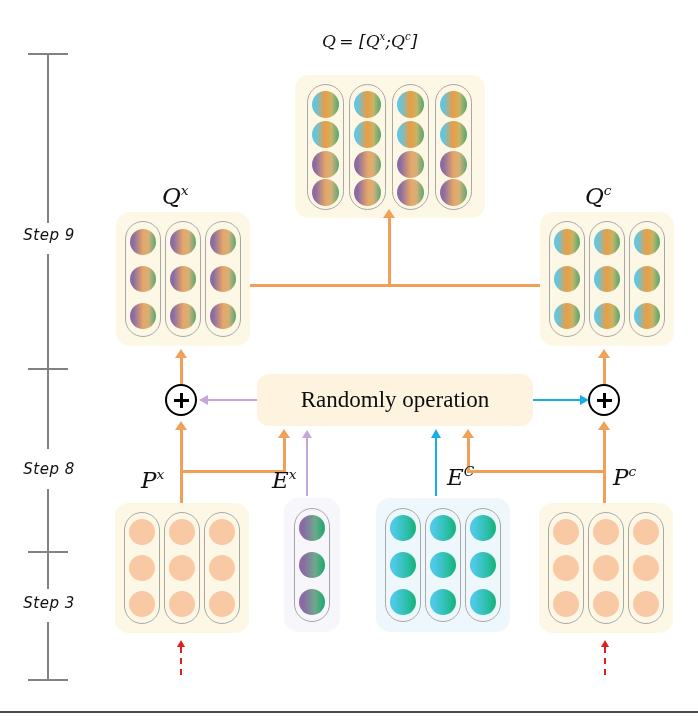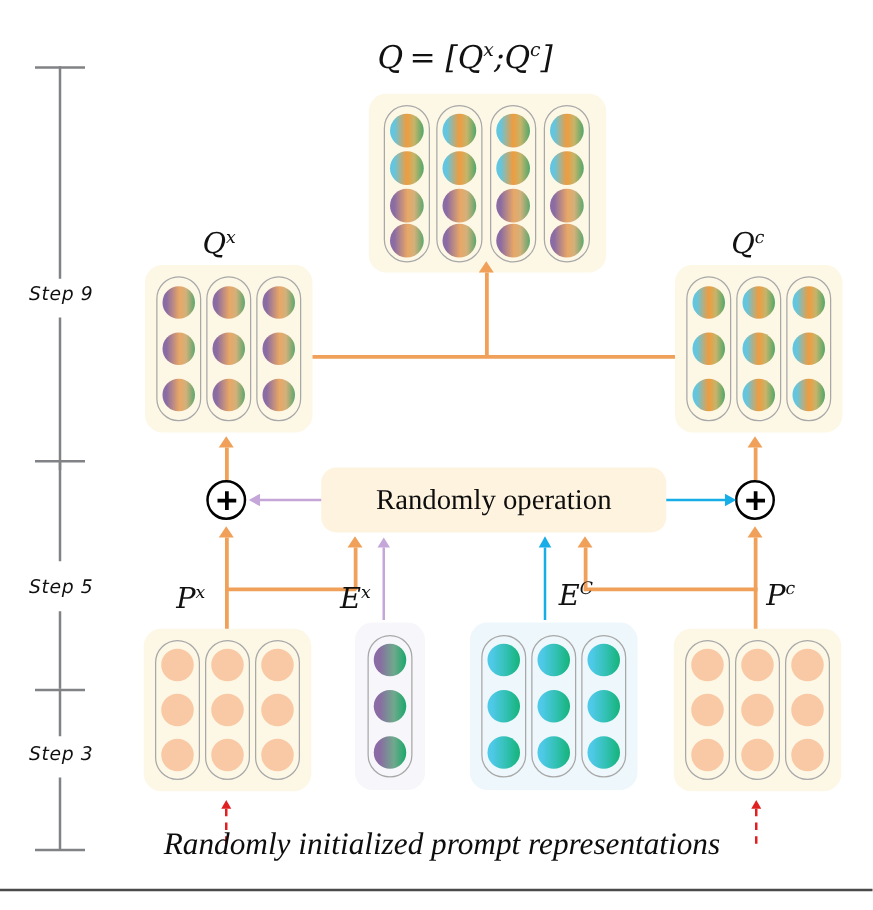--- a/index.html
+++ b/index.html
@@ -176,33 +176,33 @@
   <div>
     <div class="axis-line axis-vert" style="left:47px; top:53px; height:170px;"></div>
     <div class="axis-line axis-tick" style="left:28px; top:53px; width:40px;"></div>
 
     <div class="step-label" style="left:6px; top:226px; width:86px;">Step 9</div>
 
     <div class="axis-line axis-vert" style="left:47px; top:254px; height:122px;"></div>
     <div class="axis-line axis-tick" style="left:28px; top:368px; width:40px;"></div>
     <div class="axis-line axis-vert" style="left:47px; top:368px; height:81px;"></div>
 
-    <div class="step-label" style="left:6px; top:460px; width:86px;">Step 5</div>
+    <div class="step-label" style="left:6px; top:460px; width:86px;">Step 8</div>
 
     <div class="axis-line axis-vert" style="left:47px; top:489px; height:62px;"></div>
     <div class="axis-line axis-tick" style="left:28px; top:551px; width:40px;"></div>
     <div class="axis-line axis-vert" style="left:47px; top:551px; height:38px;"></div>
 
     <div class="step-label" style="left:6px; top:594px; width:86px;">Step 3</div>
 
     <div class="axis-line axis-vert" style="left:47px; top:622px; height:58px;"></div>
     <div class="axis-line axis-tick" style="left:28px; top:679px; width:40px;"></div>
   </div>
 
-  <div class="mlabel" style="left:302px; top:31px; font-size:25px;">
+  <div class="mlabel" style="left:322px; top:31px; font-size:17px;">
     <span>Q</span><span class="sup" style="font-size:1em; vertical-align:baseline;"> </span><span> </span><span>= [</span><span>Q</span><sup>x</sup><span>;</span><span>Q</span><sup>c</sup><span>]</span>
   </div>
 
   <div class="panel panel-cream" style="left:295px; top:75px; width:190px; height:143px;">
 
     <div class="capsule" style="left:12px; top:9px; width:37px; height:126px;"></div>
     <div class="capsule" style="left:54px; top:9px; width:37px; height:126px;"></div>
     <div class="capsule" style="left:97px; top:9px; width:37px; height:126px;"></div>
     <div class="capsule" style="left:140px; top:9px; width:37px; height:126px;"></div>
 
@@ -384,17 +384,16 @@
     <div class="dot dot-orange" style="left:54px; top:88px; width:26px; height:26px;"></div>
     <div class="dot dot-orange" style="left:94px; top:88px; width:26px; height:26px;"></div>
   </div>
 
   <div class="dashed-red" style="left:180px; top:647px; height:28px;"></div>
   <div class="arrowhead ah-up-red" style="left:176.5px; top:640px;"></div>
 
   <div class="dashed-red" style="left:604px; top:647px; height:28px;"></div>
   <div class="arrowhead ah-up-red" style="left:600.5px; top:640px;"></div>
 
-  <div class="caption" style="left:131px; top:662px;">Randomly initialized prompt representations</div>
 
   <div class="footer-rule" style="left:0px; top:711px; width:698px;"></div>
 
 </div>
 
 </body></html>

